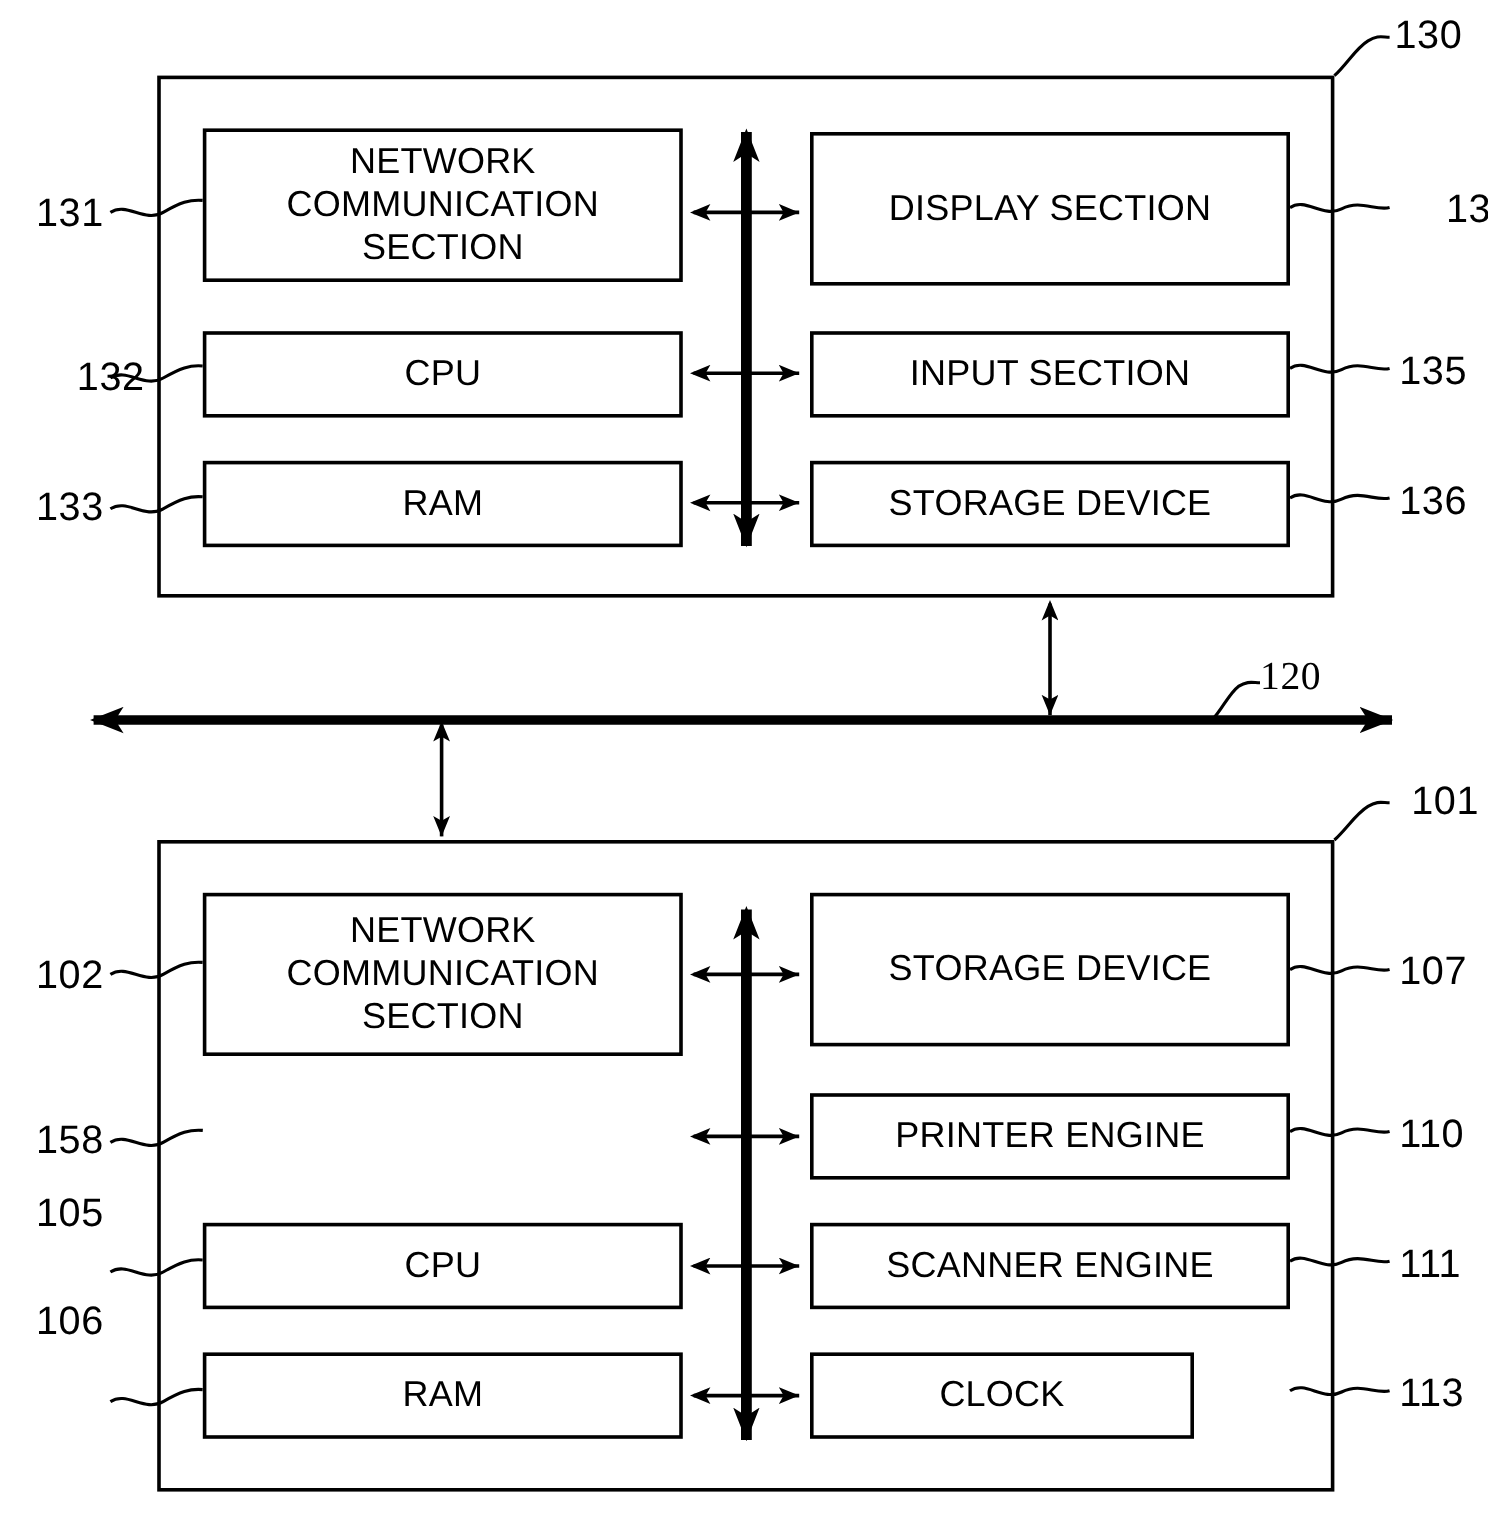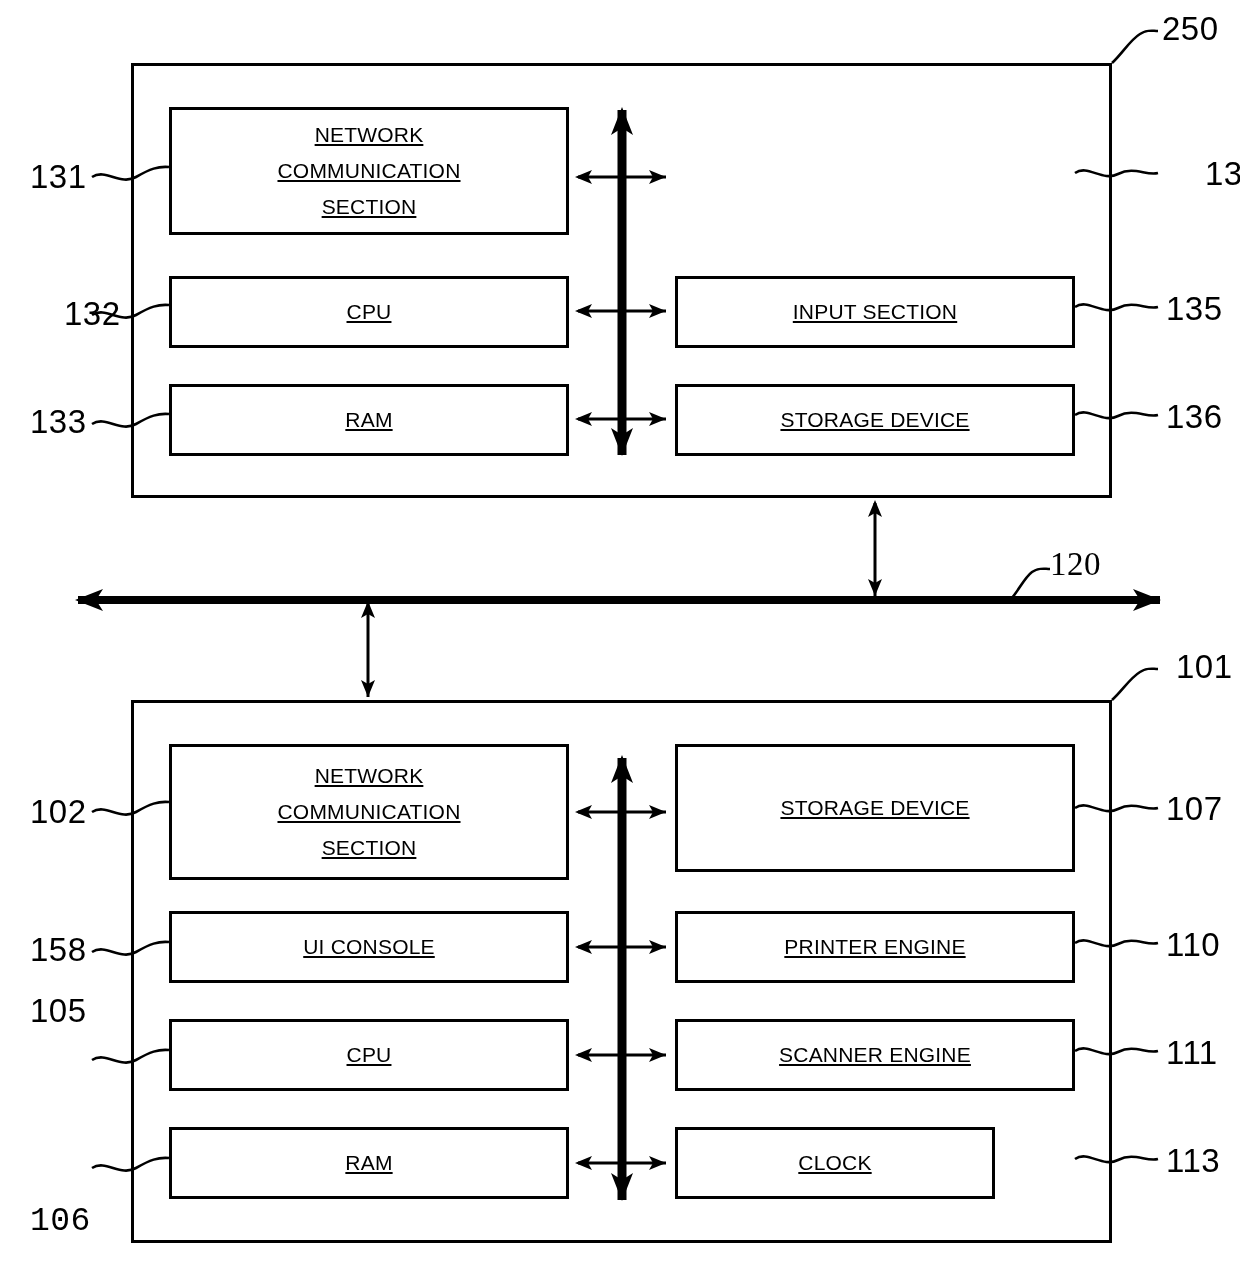--- a/index.html
+++ b/index.html
@@ -34,27 +34,26 @@
     position: absolute;
     border: 3px solid #000000;
     background: #ffffff;
     box-sizing: border-box;
     display: flex;
     align-items: center;
     justify-content: center;
     text-align: center;
   }
   .comp-label {
-    font-size: 21px;
+    font-size: 30px;
     line-height: 36px;
     color: #000000;
     letter-spacing: 0.2px;
     white-space: pre-line;
     padding: 0 6px;
-    text-decoration: underline;
   }
   .ref-num {
     position: absolute;
     font-size: 33px;
     line-height: 33px;
     color: #000000;
     letter-spacing: 0.5px;
     white-space: nowrap;
   }
 </style>
@@ -163,37 +162,37 @@
 COMMUNICATION
 SECTION</span>
   </div>
   <div class="comp-box" style="left:169px; top:276px; width:400px; height:72px;">
     <span class="comp-label">CPU</span>
   </div>
   <div class="comp-box" style="left:169px; top:384px; width:400px; height:72px;">
     <span class="comp-label">RAM</span>
   </div>
 
+  <div class="comp-box" style="left:675px; top:110px; width:400px; height:128px;">
+    <span class="comp-label">DISPLAY SECTION</span>
+  </div>
   <div class="comp-box" style="left:675px; top:276px; width:400px; height:72px;">
     <span class="comp-label">INPUT SECTION</span>
   </div>
   <div class="comp-box" style="left:675px; top:384px; width:400px; height:72px;">
     <span class="comp-label">STORAGE DEVICE</span>
   </div>
 
   <div class="unit-box" style="left:131px; top:700px; width:981px; height:543px;"></div>
 
   <div class="comp-box" style="left:169px; top:744px; width:400px; height:136px;">
     <span class="comp-label">NETWORK
 COMMUNICATION
 SECTION</span>
   </div>
-  <div class="comp-box" style="left:169px; top:911px; width:400px; height:72px;">
-    <span class="comp-label">UI CONSOLE</span>
-  </div>
   <div class="comp-box" style="left:169px; top:1019px; width:400px; height:72px;">
     <span class="comp-label">CPU</span>
   </div>
   <div class="comp-box" style="left:169px; top:1127px; width:400px; height:72px;">
     <span class="comp-label">RAM</span>
   </div>
 
   <div class="comp-box" style="left:675px; top:744px; width:400px; height:128px;">
     <span class="comp-label">STORAGE DEVICE</span>
   </div>
@@ -208,29 +207,29 @@
   </div>
 
   <span class="ref-num" style="left:30px; top:160px;">131</span>
   <span class="ref-num" style="left:30px; top:297px;margin-left:34px;">132</span>
   <span class="ref-num" style="left:30px; top:405px;">133</span>
 
   <span class="ref-num" style="left:1166px; top:157px;margin-left:39px;">134</span>
   <span class="ref-num" style="left:1166px; top:292px;">135</span>
   <span class="ref-num" style="left:1166px; top:400px;">136</span>
 
-  <span class="ref-num" style="left:1162px; top:12px;">250</span>
+  <span class="ref-num" style="left:1162px; top:12px;">130</span>
 
   <span class="ref-num" style="left:1050px; top:548px;font-family:Liberation Serif, serif;">120</span>
 
   <span class="ref-num" style="left:1160px; top:650px;margin-left:16px;">101</span>
 
   <span class="ref-num" style="left:30px; top:795px;">102</span>
   <span class="ref-num" style="left:30px; top:933px;">158</span>
   <span class="ref-num" style="left:30px; top:994px;">105</span>
-  <span class="ref-num" style="left:30px; top:1205px;font-family:Liberation Mono, monospace;">106</span>
+  <span class="ref-num" style="left:30px; top:1084px;">106</span>
 
   <span class="ref-num" style="left:1166px; top:792px;">107</span>
   <span class="ref-num" style="left:1166px; top:928px;">110</span>
   <span class="ref-num" style="left:1166px; top:1036px;">111</span>
   <span class="ref-num" style="left:1166px; top:1144px;">113</span>
 
 </div>
 
 </body></html>

